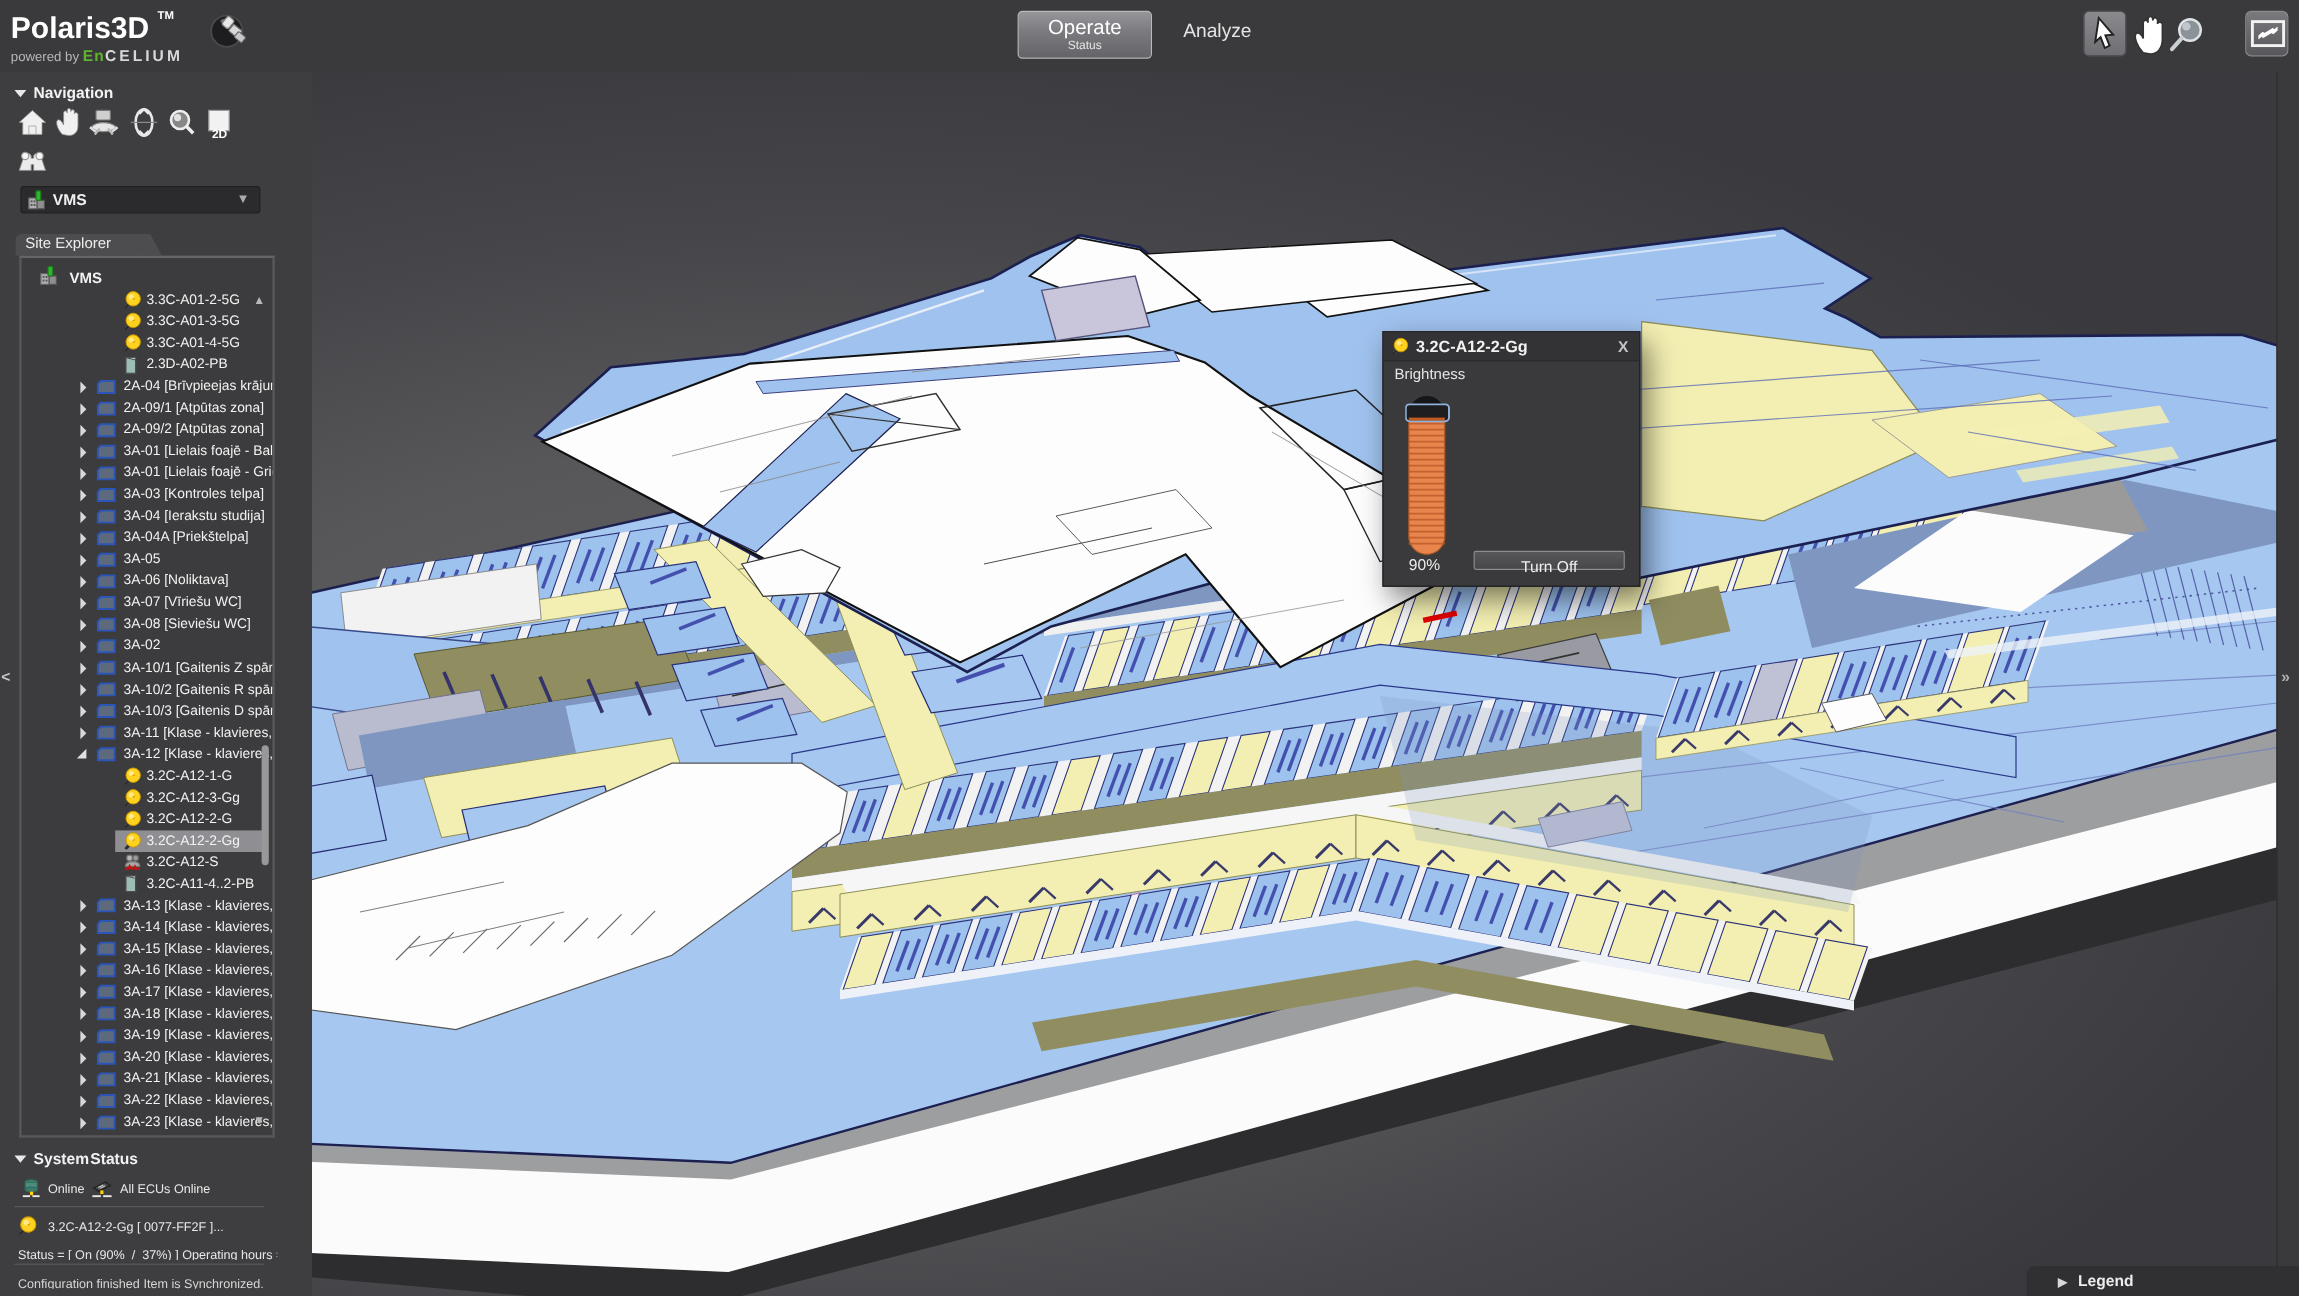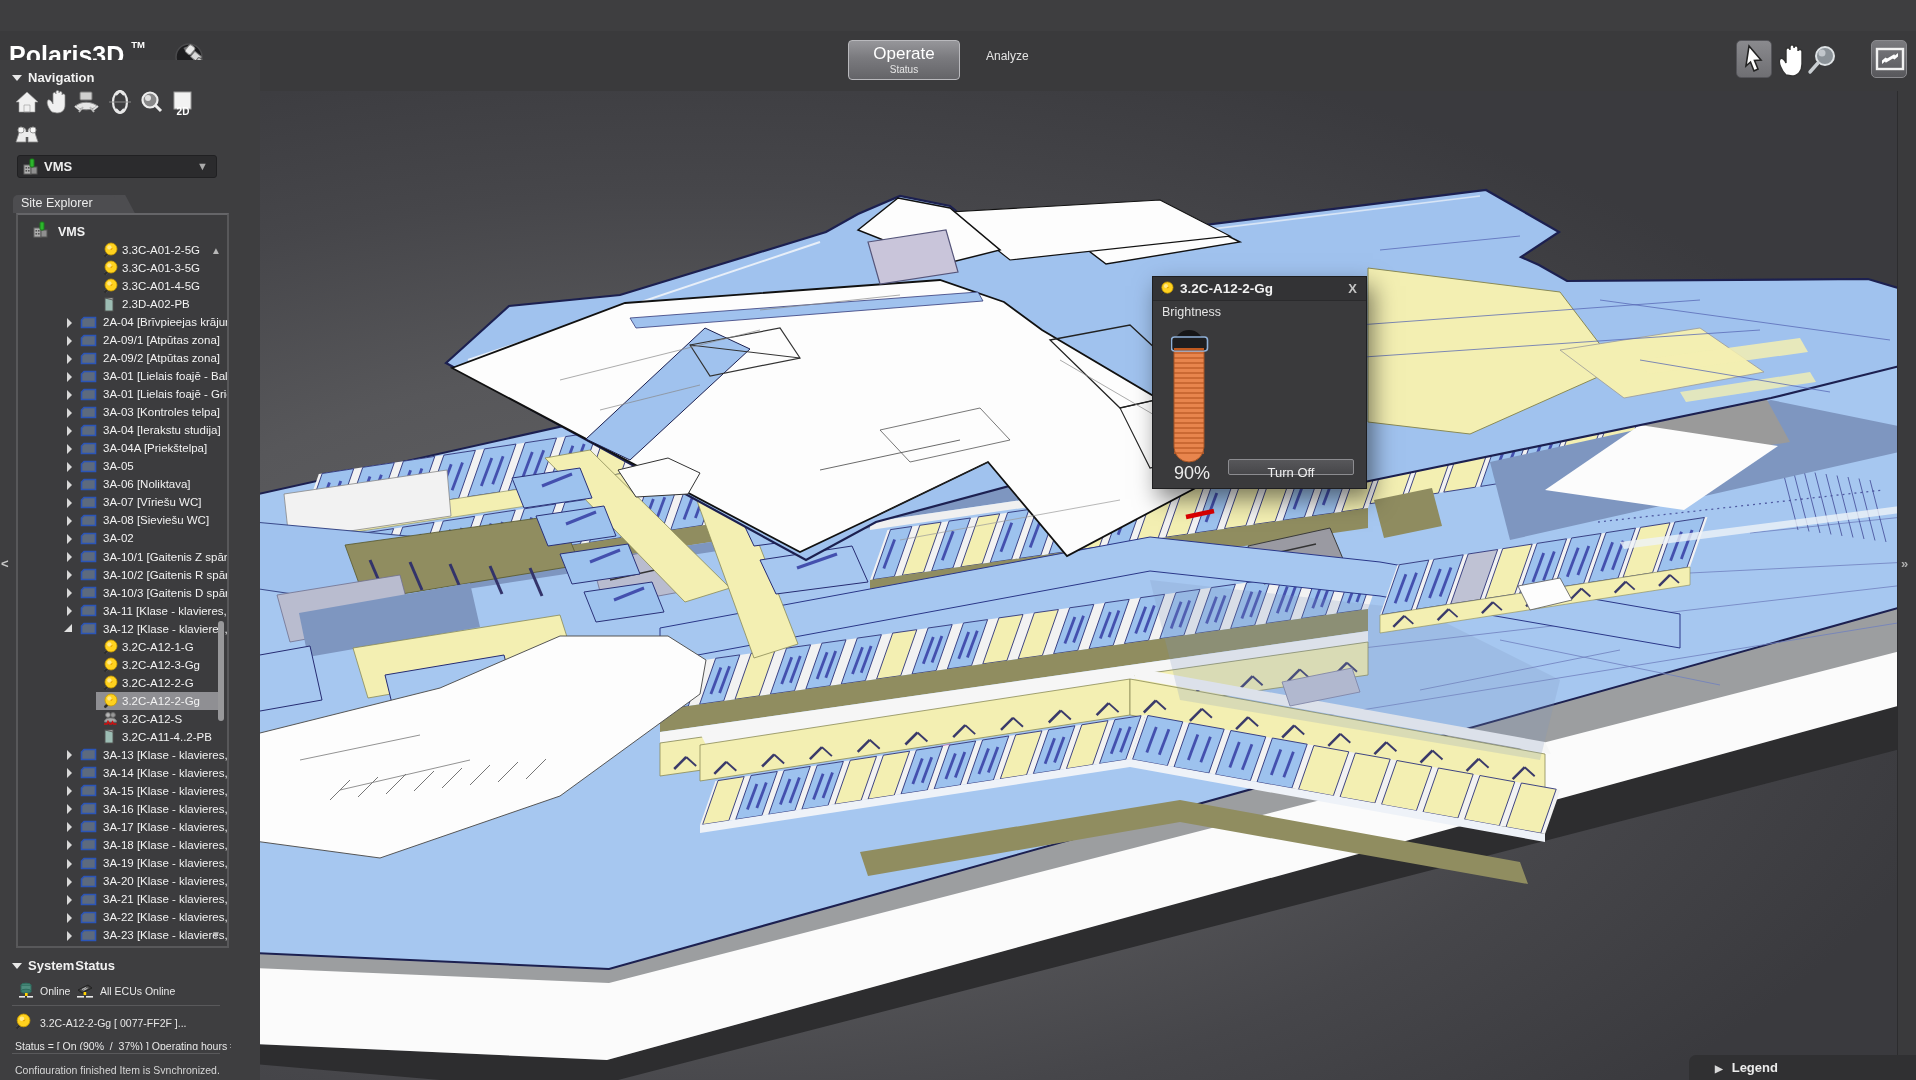--- a/index.html
+++ b/index.html
@@ -1,32 +1,32 @@
 <!DOCTYPE html>
 <html><head><meta charset="utf-8"><style>
 *{margin:0;padding:0;box-sizing:border-box}
 html,body{width:1916px;height:1080px;overflow:hidden;background:#3e3e40;
  font-family:"Liberation Sans",sans-serif;}
 #app{position:relative;width:1916px;height:1080px;overflow:hidden}
 #viewport{position:absolute;left:0;top:60px;width:1916px;height:1020px;
  background:radial-gradient(ellipse 1300px 640px at 36% 58%, #636365 0%, #57575a 45%, #46464a 72%, #3a3a3e 100%);}
 #viewport svg{position:absolute;left:0;top:-60px}
-#topbar{position:absolute;left:0;top:0;width:1916px;height:60px;background:#3a3a3c;margin-top:31px;}
+#topbar{position:absolute;left:0;top:0;width:1916px;height:60px;background:#3a3a3c;}
 #logo{position:absolute;left:9px;top:8px;color:#fff;font-size:25px;font-weight:bold;letter-spacing:0px}
 #logo .tm{font-size:9.5px;vertical-align:16px;letter-spacing:0}
 #powered{position:absolute;left:9px;top:39px;font-size:11px;color:#b8b8b8}
 #powered .en{color:#5db52d;font-weight:bold;font-size:13px;letter-spacing:1px}
 #powered .cel{color:#d8d8d8;font-weight:bold;font-size:13px;letter-spacing:2.5px}
 #satico{position:absolute;left:174px;top:8px}
 #btn-operate{position:absolute;left:848px;top:9px;width:112px;height:40px;border-radius:4px;
  background:linear-gradient(180deg,#96969a 0%,#7a7a7e 45%,#646468 100%);
  border:1px solid #b9b9bd;text-align:center;color:#fff}
 #btn-operate .t1{font-size:17px;margin-top:3px}
 #btn-operate .t2{font-size:10px;color:#e6e6e6;margin-top:0px}
-#lbl-analyze{position:absolute;left:986px;top:18px;font-size:12px;color:#e4e4e4}
+#lbl-analyze{position:absolute;left:986px;top:18px;font-size:16px;color:#e4e4e4}
 .tbtn{position:absolute;top:9px;width:36px;height:38px;border-radius:5px}
 #tb-cursor{left:1736px;background:linear-gradient(180deg,#8a8a8e,#6f6f73);border:1px solid #55555a}
 #tb-full{left:1871px;background:linear-gradient(180deg,#7a7a7e,#58585c);border:1px solid #8a8a8e}
 #leftpanel{position:absolute;left:0;top:60px;width:260px;height:1020px;background:#3e3e40;color:#eee}
 #nav-h{position:absolute;left:12px;top:10px;font-size:13px;font-weight:bold;color:#f2f2f2}
 #vms-dd{position:absolute;left:17px;top:95px;width:200px;height:23px;background:#2b2b2d;
  border:1px solid #202022;border-radius:3px;color:#f0f0f0;font-size:13px;font-weight:bold}
 #vms-dd .cv{position:absolute;right:8px;top:4px;color:#aaa;font-size:11px}
 #se-tab{position:absolute;left:13px;top:135px;width:104px;height:18px;background:#4d4d50;
  border-radius:5px 8px 0 0;font-size:12.5px;color:#ececec;padding:1px 0 0 8px}
@@ -52,21 +52,21 @@
 #legend{position:absolute;left:1689px;top:1055px;width:227px;height:25px;background:#303032;
  border-radius:7px 0 0 0;color:#ececec;font-size:13px;font-weight:bold;line-height:25px}
 #legend .tri{display:inline-block;margin:0 9px 0 26px;color:#d8d8d8;font-size:10px}
 #popup{position:absolute;left:1152px;top:276px;width:215px;height:213px;background:#3a3a3c;
  border:1px solid #1e1e20;box-shadow:6px 10px 22px rgba(0,0,0,0.5);color:#eee}
 #pop-title{position:absolute;left:0;top:0;width:100%;height:24px;background:#333335;border-bottom:1px solid #2a2a2c;
  font-size:13.5px;font-weight:bold;color:#f2f2f2;line-height:24px}
 #pop-x{position:absolute;right:9px;top:0;color:#c4c4c4;font-weight:bold;font-size:13px}
 #pop-bright{position:absolute;left:9px;top:28px;font-size:12.5px;color:#e4e4e4}
 #slider{position:absolute;left:18px;top:52px;width:40px;height:132px}
-#pop-pct{position:absolute;left:21px;top:186px;font-size:18px;color:#ececec}
+#pop-pct{position:absolute;left:21px;top:186px;font-size:13px;color:#ececec}
 #btn-off{position:absolute;left:75px;top:182px;width:126px;height:16px;background:linear-gradient(180deg,#57575a,#47474a);
  border:1px solid #8c8c90;border-radius:2px;color:#f0f0f0;font-size:13px;text-align:center;line-height:25px}
 </style></head>
 <body>
 <div id="app">
 <div id="viewport">
       <svg width="1916" height="1080" viewBox="0 0 1916 1080">
         <polygon points="232.0,1043.0 607.0,1060.0 1916.0,699.0 1916.0,745.0 618.0,1080.0 440.0,1080.0 232.0,1062.0" fill="#2d2d2f"></polygon>
         <polygon points="232.0,966.0 609.0,982.0 1916.0,645.0 1916.0,701.0 607.0,1060.0 232.0,1043.0" fill="#fbfbfb"></polygon>
         <polygon points="232.0,951.0 609.0,968.0 1916.0,601.0 1916.0,647.0 609.0,983.0 232.0,967.0" fill="#9c9ea0"></polygon>

